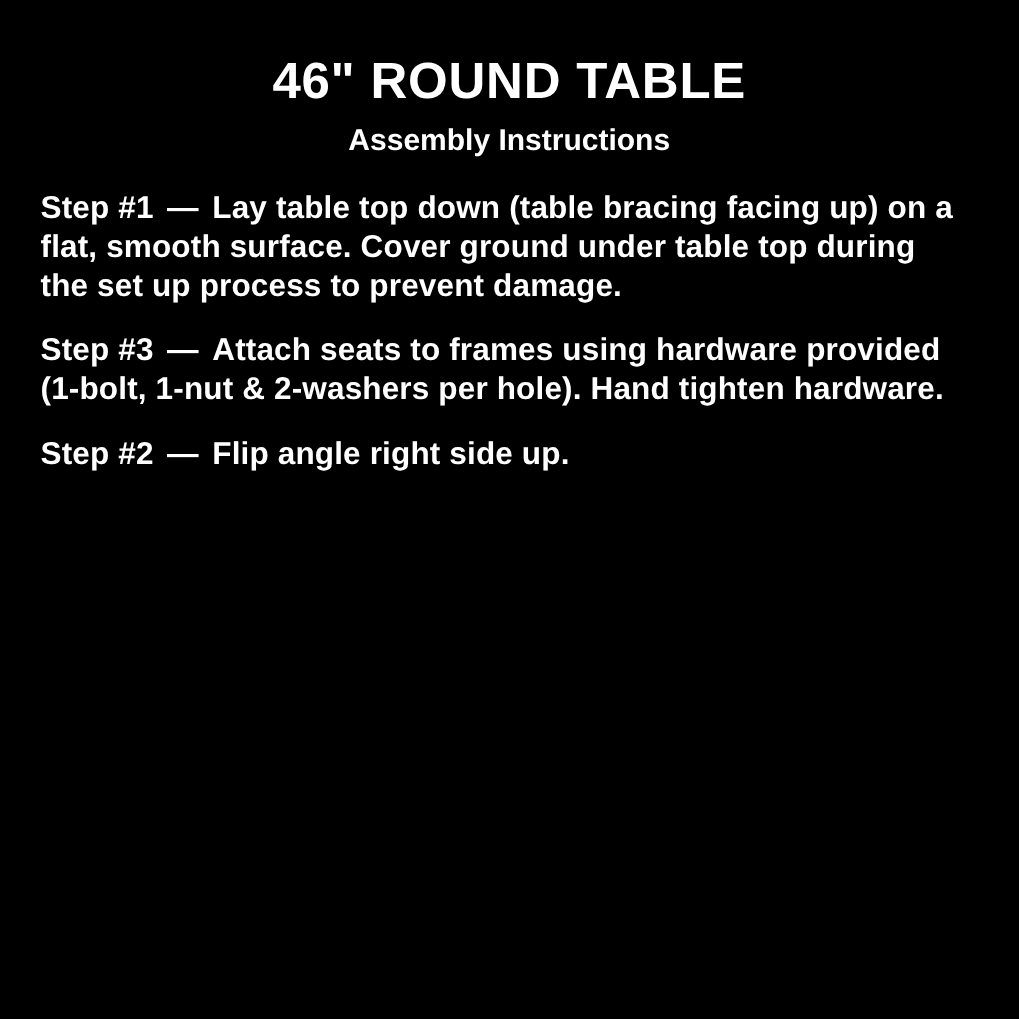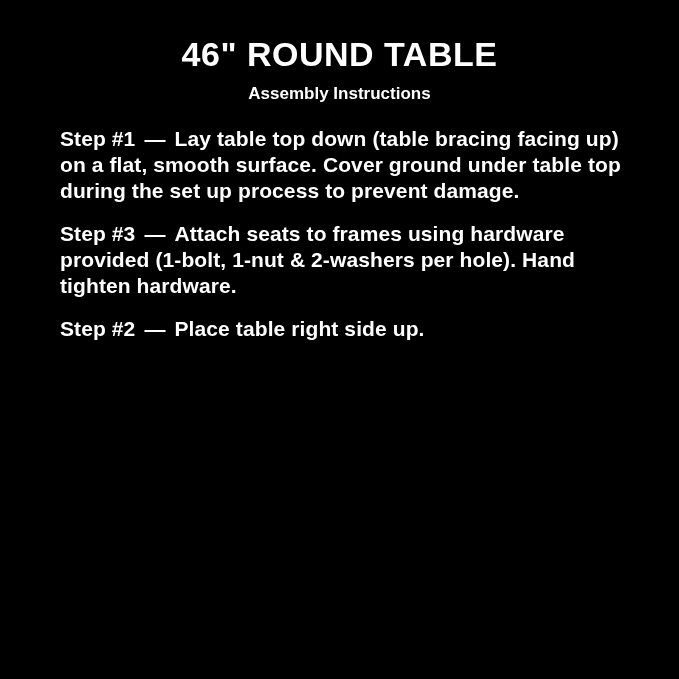--- a/index.html
+++ b/index.html
@@ -22,26 +22,26 @@
     text-align: center;
     padding-top: 34px;
   }
   .title {
     font-size: 34px;
     line-height: 40px;
     letter-spacing: 0.5px;
     margin: 0;
   }
   .subtitle {
-    font-size: 17px;
+    font-size: 20px;
     line-height: 28px;
     margin: 6px 0 0 0;
   }
   .steps {
-    padding: 18px 40px 0 60px;
+    padding: 18px 40px 0 27px;
   }
   .step {
     font-size: 21px;
     line-height: 26px;
     margin: 0 0 17px 0;
     letter-spacing: 0.1px;
   }
   .step .sep {
     display: inline-block;
     margin: 0 9px;
@@ -56,16 +56,16 @@
     <h2 class="subtitle">Assembly Instructions</h2>
   </div>
 
   <div class="steps">
     <p class="step"><span>Step #1</span><span class="sep">—</span><span>Lay table top down (table bracing facing up) on a flat, smooth surface. Cover ground under table top during the set up process to prevent damage.</span></p>
 
 
     <p class="step"><span>Step #3</span><span class="sep">—</span><span>Attach seats to frames using hardware provided (1-bolt, 1-nut &amp; 2-washers per hole). Hand tighten hardware.</span></p>
 
 
-    <p class="step"><span>Step #2</span><span class="sep">—</span><span>Place table right side up.</span></p>
+    <p class="step"><span>Step #2</span><span class="sep">—</span><span>Flip angle right side up.</span></p>
 
   </div>
 </div>
 
 </body></html>

